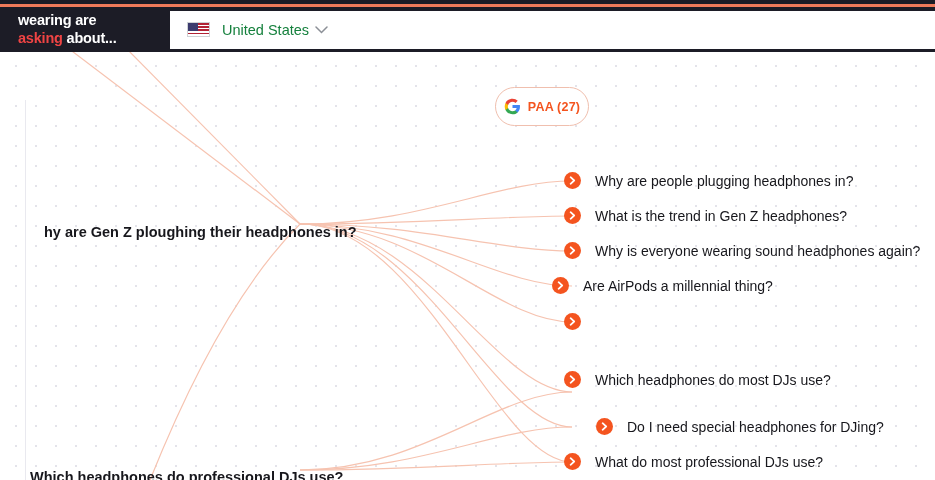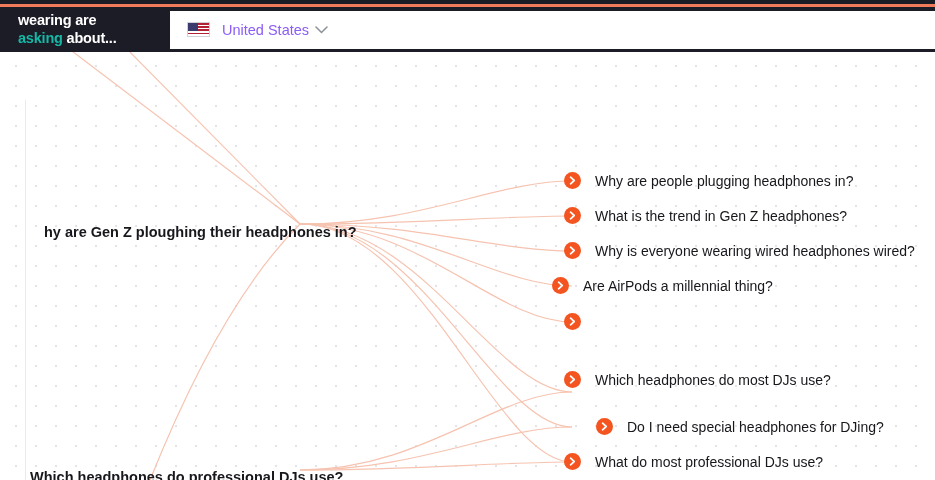--- a/index.html
+++ b/index.html
@@ -51,21 +51,21 @@
     line-height: 1.18;
     flex: 0 0 auto;
   }
   .logo-l1, .logo-l2 {
     font-size: 14.5px;
     font-weight: bold;
     color: #ffffff;
     letter-spacing: -0.2px;
     display: block;
   }
-  .logo-accent { color: #14b8a6; }
+  .logo-accent { color: #ef4444; }
 
   .search-wrap {
     position: relative;
     flex: 0 0 auto;
     width: 468px;
     height: 38px;
     margin-left: 2px;
   }
   .search-box {
     position: absolute;
@@ -114,21 +114,21 @@
     position: relative;
   }
   .sel-country { width: 176px; padding-left: 17px; }
   .sel-lang {
     flex: 1 1 auto;
     padding-left: 18px;
     border-left: 1px solid #dcdfe2;
   }
   .sel-label {
     font-size: 14.5px;
-    color: #8b5cf6;
+    color: #15803d;
     white-space: nowrap;
   }
   .flag {
     width: 23px; height: 15px;
     margin-right: 12px;
     flex: 0 0 auto;
     border: 1px solid #cfd3d6;
     position: relative;
     overflow: hidden;
     background: #ffffff;
@@ -276,20 +276,29 @@
         <path d="M 300 172 C 422.4 172, 495.84000000000003 375, 572 375"></path>
         <path d="M 300 172 C 422.4 172, 495.84000000000003 410, 572 410"></path>
         <path d="M 300 172 L 120 -10"></path>
         <path d="M 300 172 L 60 -10"></path>
         <path d="M 300 172 C 240 232, 190 328, 150 428"></path>
       </g>
   </svg>
 
   <div class="vrule"></div>
 
+  <div class="paa-badge">
+    <svg width="17" height="17" viewBox="0 0 48 48">
+      <path fill="#4285F4" d="M45.1 24.5c0-1.6-.1-3.1-.4-4.5H24v8.5h11.8c-.5 2.7-2.1 5-4.4 6.6v5.5h7.1c4.2-3.8 6.6-9.5 6.6-16.1z"></path>
+      <path fill="#34A853" d="M24 46c6 0 11-2 14.6-5.4l-7.1-5.5c-2 1.3-4.5 2.1-7.5 2.1-5.8 0-10.7-3.9-12.4-9.1H4.3v5.7C7.9 41 15.4 46 24 46z"></path>
+      <path fill="#FBBC05" d="M11.6 28.1c-.4-1.3-.7-2.7-.7-4.1s.3-2.8.7-4.1v-5.7H4.3C2.8 17.1 2 20.4 2 24s.8 6.9 2.3 9.8l7.3-5.7z"></path>
+      <path fill="#EA4335" d="M24 10.8c3.3 0 6.2 1.1 8.5 3.3l6.3-6.3C35 4.1 30 2 24 2 15.4 2 7.9 7 4.3 14.2l7.3 5.7c1.7-5.2 6.6-9.1 12.4-9.1z"></path>
+    </svg>
+    <span class="paa-label">PAA (27)</span>
+  </div>
 
   <div id="node-layer">
       <div class="node node-parent" style="left: 32px; top: 172px; margin-left: 12px;">
         <span class="node-text">hy are Gen Z ploughing their headphones in?</span>
       </div>
       <div class="node node-parent" style="left: 30px; top: 417px;">
         <span class="node-text">Which headphones do professional DJs use?</span>
       </div>
       <div class="node node-child" style="left: 564px; top: 120px;">
         <span class="bullet">
@@ -306,21 +315,21 @@
           </svg>
         </span>
         <span class="node-text">What is the trend in Gen Z headphones?</span>
       </div>
       <div class="node node-child" style="left: 564px; top: 190px;">
         <span class="bullet">
           <svg width="7" height="9" viewBox="0 0 7 9">
             <path d="M1.6 1.2 L5.2 4.5 L1.6 7.8" stroke="#ffffff" stroke-width="1.7" fill="none" stroke-linecap="round" stroke-linejoin="round"></path>
           </svg>
         </span>
-        <span class="node-text">Why is everyone wearing wired headphones wired?</span>
+        <span class="node-text">Why is everyone wearing sound headphones again?</span>
       </div>
       <div class="node node-child" style="left: 552px; top: 225px;">
         <span class="bullet">
           <svg width="7" height="9" viewBox="0 0 7 9">
             <path d="M1.6 1.2 L5.2 4.5 L1.6 7.8" stroke="#ffffff" stroke-width="1.7" fill="none" stroke-linecap="round" stroke-linejoin="round"></path>
           </svg>
         </span>
         <span class="node-text">Are AirPods a millennial thing?</span>
       </div>
       <div class="node node-child" style="left: 564px; top: 261px;">

